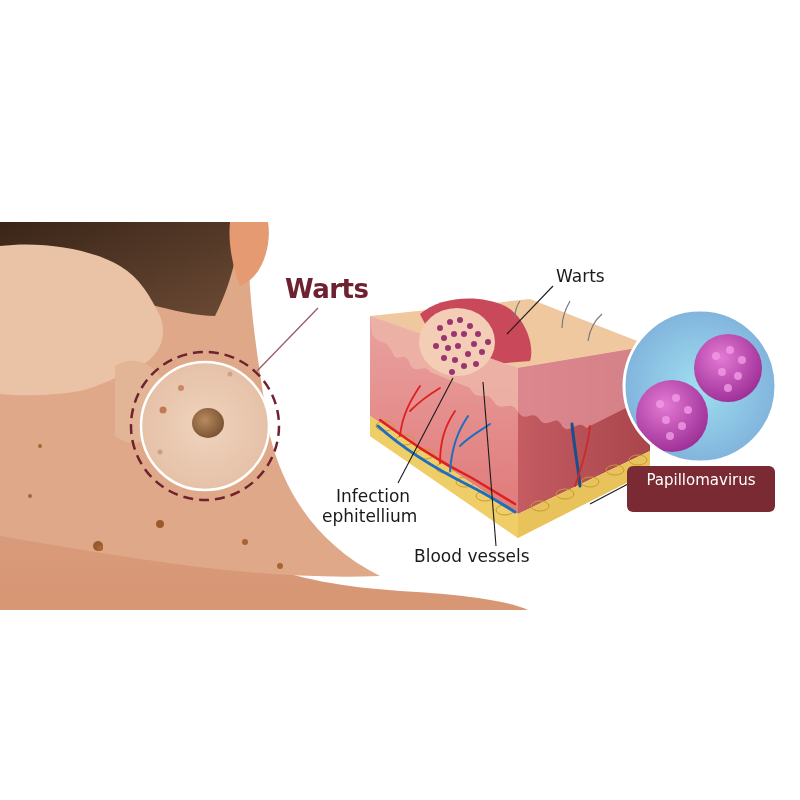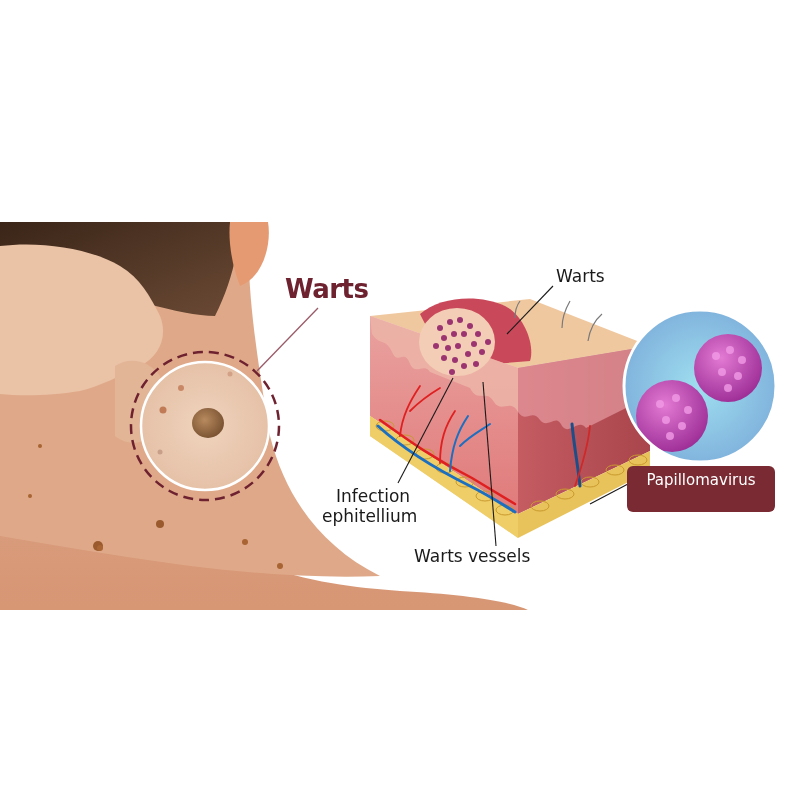--- a/index.html
+++ b/index.html
@@ -193,18 +193,18 @@
     <circle cx="700" cy="370" r="76" fill="none" stroke="#ffffff" stroke-width="3"></circle>
   </g>
 </svg>
 
 
 <div class="warts-title">Warts</div>
 
 <div class="lbl" style="left:556px;top:250px;">Warts</div>
 <div class="lbl" style="left:336px;top:470px;">Infection</div>
 <div class="lbl" style="left:322px;top:490px;">ephitellium</div>
-<div class="lbl" style="left:414px;top:530px;">Warts vessels</div>
+<div class="lbl" style="left:414px;top:530px;">Blood vessels</div>
 
 <div class="badge">
   <div>Papillomavirus</div>
 </div>
 </div>
 
 </body></html>

